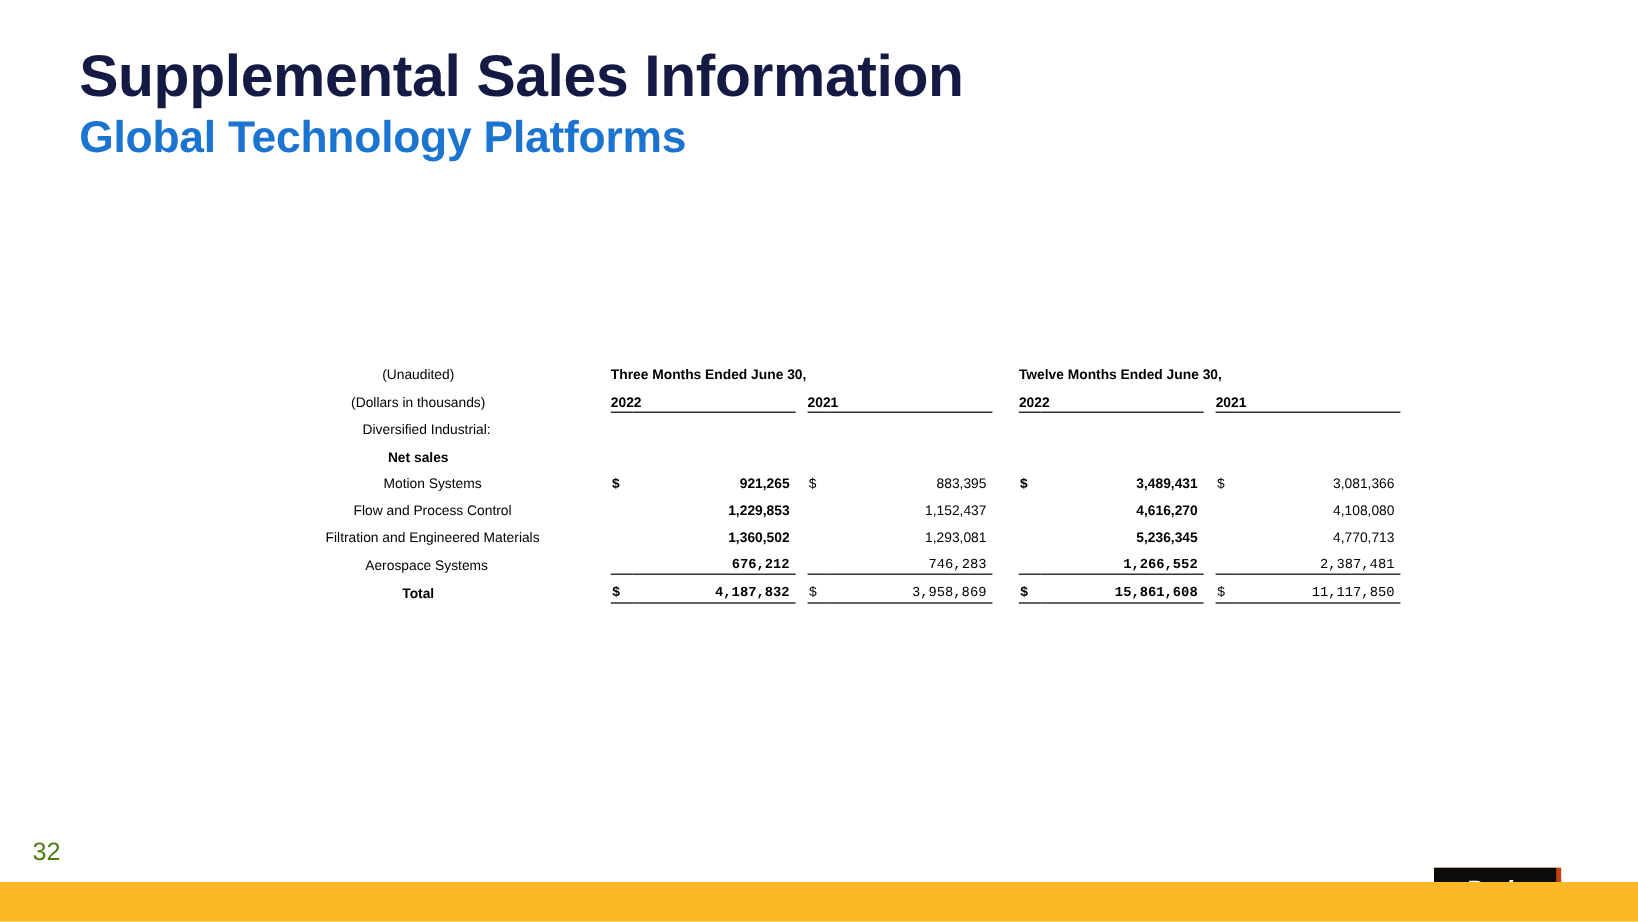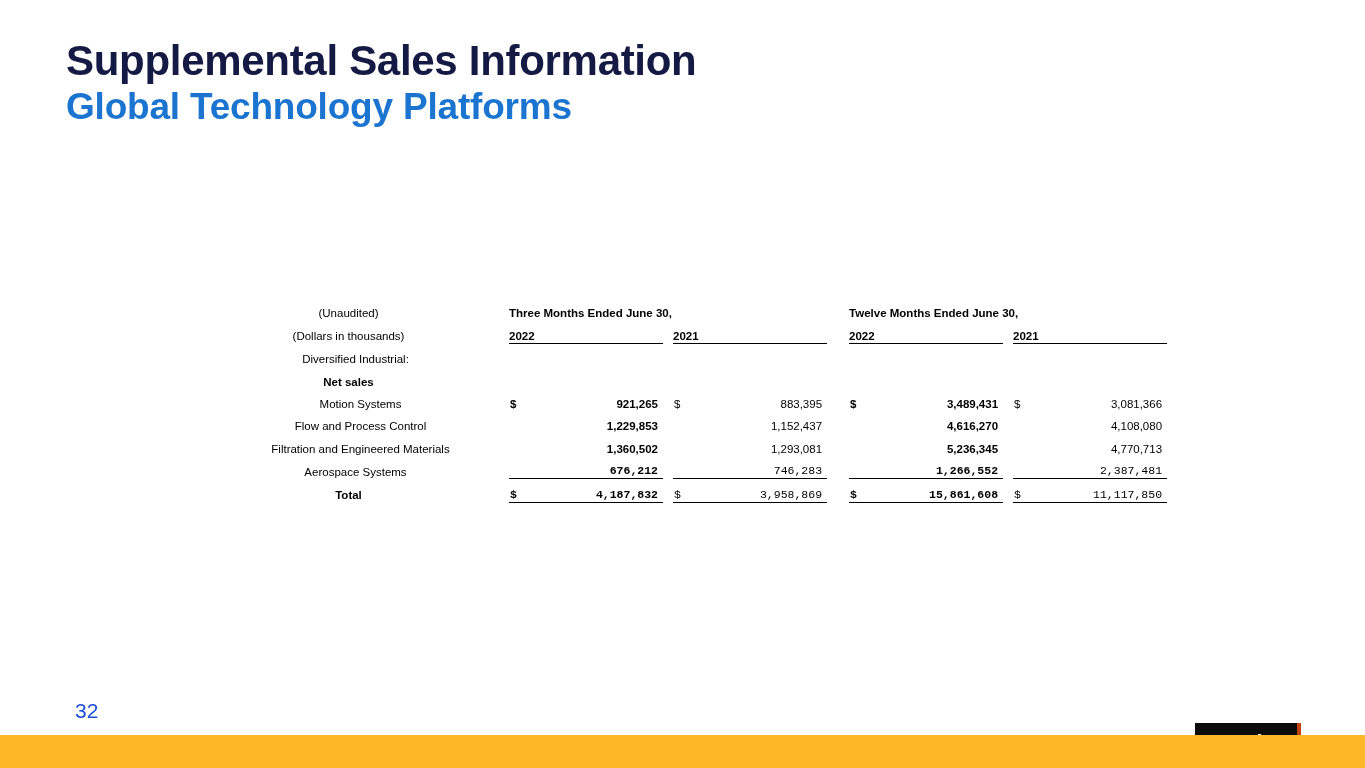--- a/index.html
+++ b/index.html
@@ -15,21 +15,21 @@
     position: relative;
   }
 
   
   .title-block {
     position: absolute;
     left: 66px;
     top: 38px;
   }
   .slide-title {
-    font-size: 42px;
+    font-size: 49px;
     font-weight: bold;
     color: #141A43;
     line-height: 1.08;
     letter-spacing: -0.3px;
     white-space: nowrap;
   }
   .slide-subtitle {
     font-size: 37px;
     font-weight: bold;
     color: #1B75D0;
@@ -92,23 +92,22 @@
   .rule-bot        { border-bottom: 1.1px solid #000; font-family: Liberation Mono, monospace; }
 
   .row-total td { height: 23px; }
 
   
   .page-number {
     position: absolute;
     left: 27px;
     top: 699px;
     font-size: 21px;
-    color: #1d4ed8;
+    color: #4d7c0f;
     font-family: "Liberation Sans", sans-serif;
-    margin-left: 48px;
   }
   .bottom-bar {
     position: absolute;
     left: 0;
     top: 735px;
     width: 1365px;
     height: 33px;
     background: #FDB827;
   }
   .logo {

